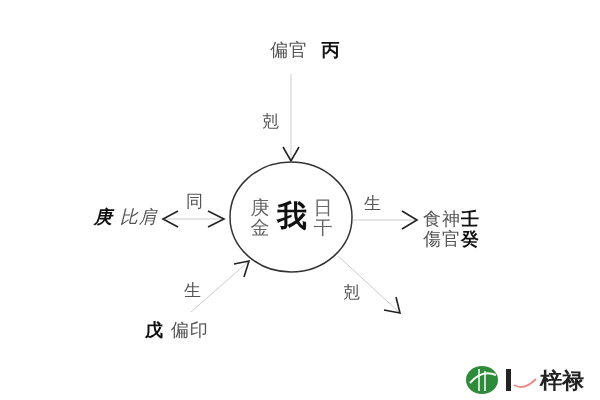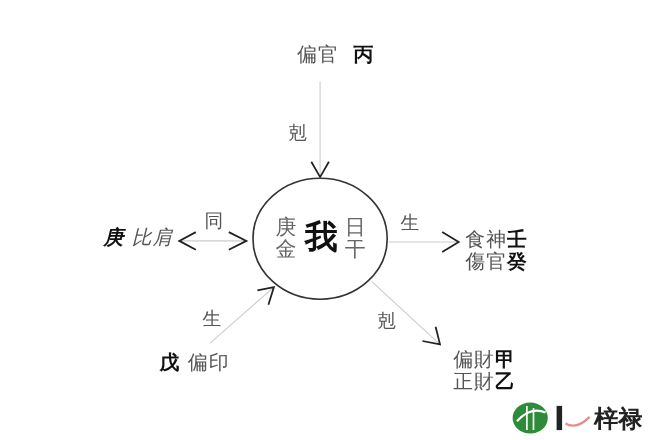--- a/index.html
+++ b/index.html
@@ -71,24 +71,20 @@
     <span class="row"><span class="god">食神</span><span class="stem">壬</span></span>
     <span class="row"><span class="god">傷官</span><span class="stem">癸</span></span>
   </div>
   <div class="t rel" style="left:364px; top:195px;">生</div>
 
   <div class="pair" style="left:121px; top:320px;margin-left:24px;">
     <span class="row"><span class="stem">戊</span>&nbsp;<span class="god">偏印</span></span>
   </div>
   <div class="t rel" style="left:184px; top:282px;">生</div>
 
-  <div class="pair" style="left:412px; top:318px;">
-    <span class="row"><span class="god">偏財</span><span class="stem">甲</span></span>
-    <span class="row"><span class="god">正財</span><span class="stem">乙</span></span>
-  </div>
   <div class="t rel" style="left:343px; top:284px;">剋</div>
 
   <svg class="logo" width="138" height="36" viewBox="0 0 138 36">
     <ellipse cx="20" cy="19" rx="16" ry="14" fill="#2e8b3a"></ellipse>
     <path d="M8 22 Q20 8 34 14" stroke="#ffffff" stroke-width="2" fill="none"></path>
     <line x1="17" y1="8" x2="17" y2="30" stroke="#ffffff" stroke-width="1.5"></line>
     <line x1="23" y1="10" x2="23" y2="30" stroke="#ffffff" stroke-width="1.5"></line>
     <rect x="44" y="8" width="5" height="22" fill="#222"></rect>
     <path d="M52 24 Q62 30 74 18" stroke="#e05a5a" stroke-width="2" fill="none" opacity="0.7"></path>
   </svg>

